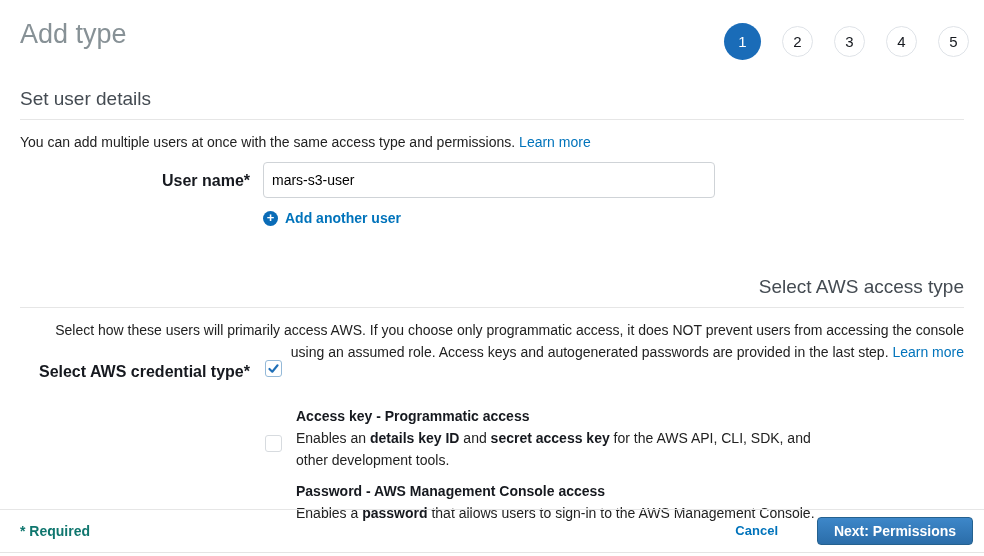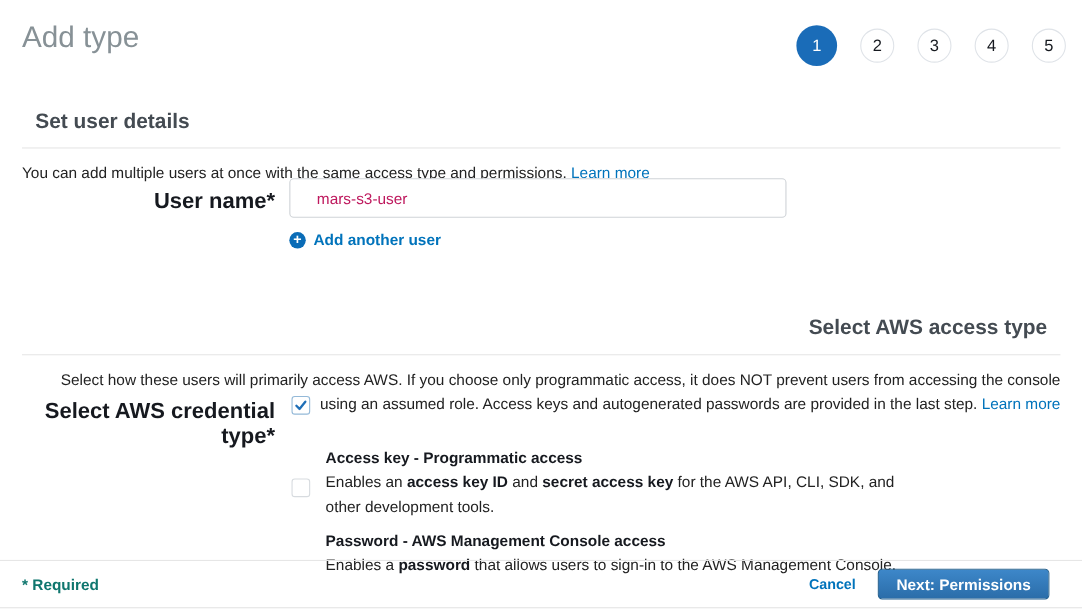--- a/index.html
+++ b/index.html
@@ -31,42 +31,42 @@
   .step.active {
     width:37px; height:37px; border:none;
     background:#1a6cb8; color:#fff;
   }
 
   
   .section { position:absolute; left:20px; right:20px; }
   .sec-user-details { top:88px; }
   .sec-access-type { top:276px;text-align:right; }
   .section h2 {
-    margin:12px; font-size:19px; font-weight:700; color:#444b52;
+    margin:0; font-size:19px; font-weight:400; color:#444b52;
   }
   .section hr {
     margin:9px 0 0 0; border:none; border-top:1px solid #e6e6e6; height:0;
   }
   .section p {
     margin:11px 0 0 0; font-size:14px; line-height:22px; color:#222;
   }
   a.link { color:#0073bb; text-decoration:none; cursor:pointer; }
   a.link.bold { font-weight:bold; }
 
   
   .field-label {
     position:absolute; left:20px; width:230px; text-align:right;
-    font-size:20px; font-weight:bold; color:#16191f;
+    font-size:16px; font-weight:bold; color:#16191f;
   }
   .lbl-username { top:172px; }
   .username-input {
     position:absolute; left:263px; top:162px;
     width:452px; height:36px;
     border:1px solid #cfd3d7; border-radius:4px;
-    padding:0 24px; font-size:14px; color:#be185d;
+    padding:0 8px; font-size:14px; color:#000000;
     font-family:"Liberation Sans", sans-serif;
     outline:none; background:#fff;
   }
   .add-another {
     position:absolute; left:263px; top:210px;
     display:flex; align-items:center; gap:7px;
     color:#0073bb; font-weight:bold; font-size:14px; cursor:pointer;
   }
   .plus-icon {
     width:15px; height:15px; border-radius:50%;
@@ -97,21 +97,21 @@
   .footer-rule { position:absolute; left:0; right:0; top:509px; border-top:1px solid #e6e6e6; }
   .required-note {
     position:absolute; left:20px; top:523px;
     font-size:14px; font-weight:bold; color:#0f766e;
   }
   .cancel-link {
     position:absolute; right:206px; top:523px;
     font-size:13px;
   }
   .next-button {
-    position:absolute; right:30px; top:517px;
+    position:absolute; right:11px; top:517px;
     width:156px; height:28px;
     background:linear-gradient(to bottom, #3d87c9, #2b6da9);
     border:1px solid #25618f; border-radius:4px;
     color:#fff; font-size:14px; font-weight:bold;
     font-family:"Liberation Sans", sans-serif;
     display:flex; align-items:center; justify-content:center;
     cursor:pointer;
   }
   .bottom-line { position:absolute; left:0; right:0; top:552px; border-top:1px solid #e4e4e4; }
 </style>
@@ -152,21 +152,21 @@
 
   <div class="field-label lbl-credential">Select AWS credential type*</div>
 
   <span class="checkbox checked">
     <svg width="13" height="13" viewBox="0 0 16 16">
       <path d="M3 8.5 L6.5 12 L13 4" stroke="#1f6fb7" stroke-width="2.6" fill="none" stroke-linecap="round" stroke-linejoin="round"></path>
     </svg>
   </span>
   <div class="option option-1">
     <div class="option-title">Access key - Programmatic access</div>
-    <div class="option-desc"><span>Enables an </span><b>access key ID</b><span> and </span><b>secret access key</b><span> for the AWS API, CLI, SDK, and other development tools.</span></div>
+    <div class="option-desc"><span>Enables an </span><b>details key ID</b><span> and </span><b>secret access key</b><span> for the AWS API, CLI, SDK, and other development tools.</span></div>
   </div>
 
   <span class="checkbox unchecked"></span>
   <div class="option option-2">
     <div class="option-title">Password - AWS Management Console access</div>
     <div class="option-desc"><span>Enables a </span><b>password</b><span> that allows users to sign-in to the AWS Management Console.</span></div>
   </div>
 
   <div class="footer-rule"></div>
   <div class="required-note">* Required</div>

